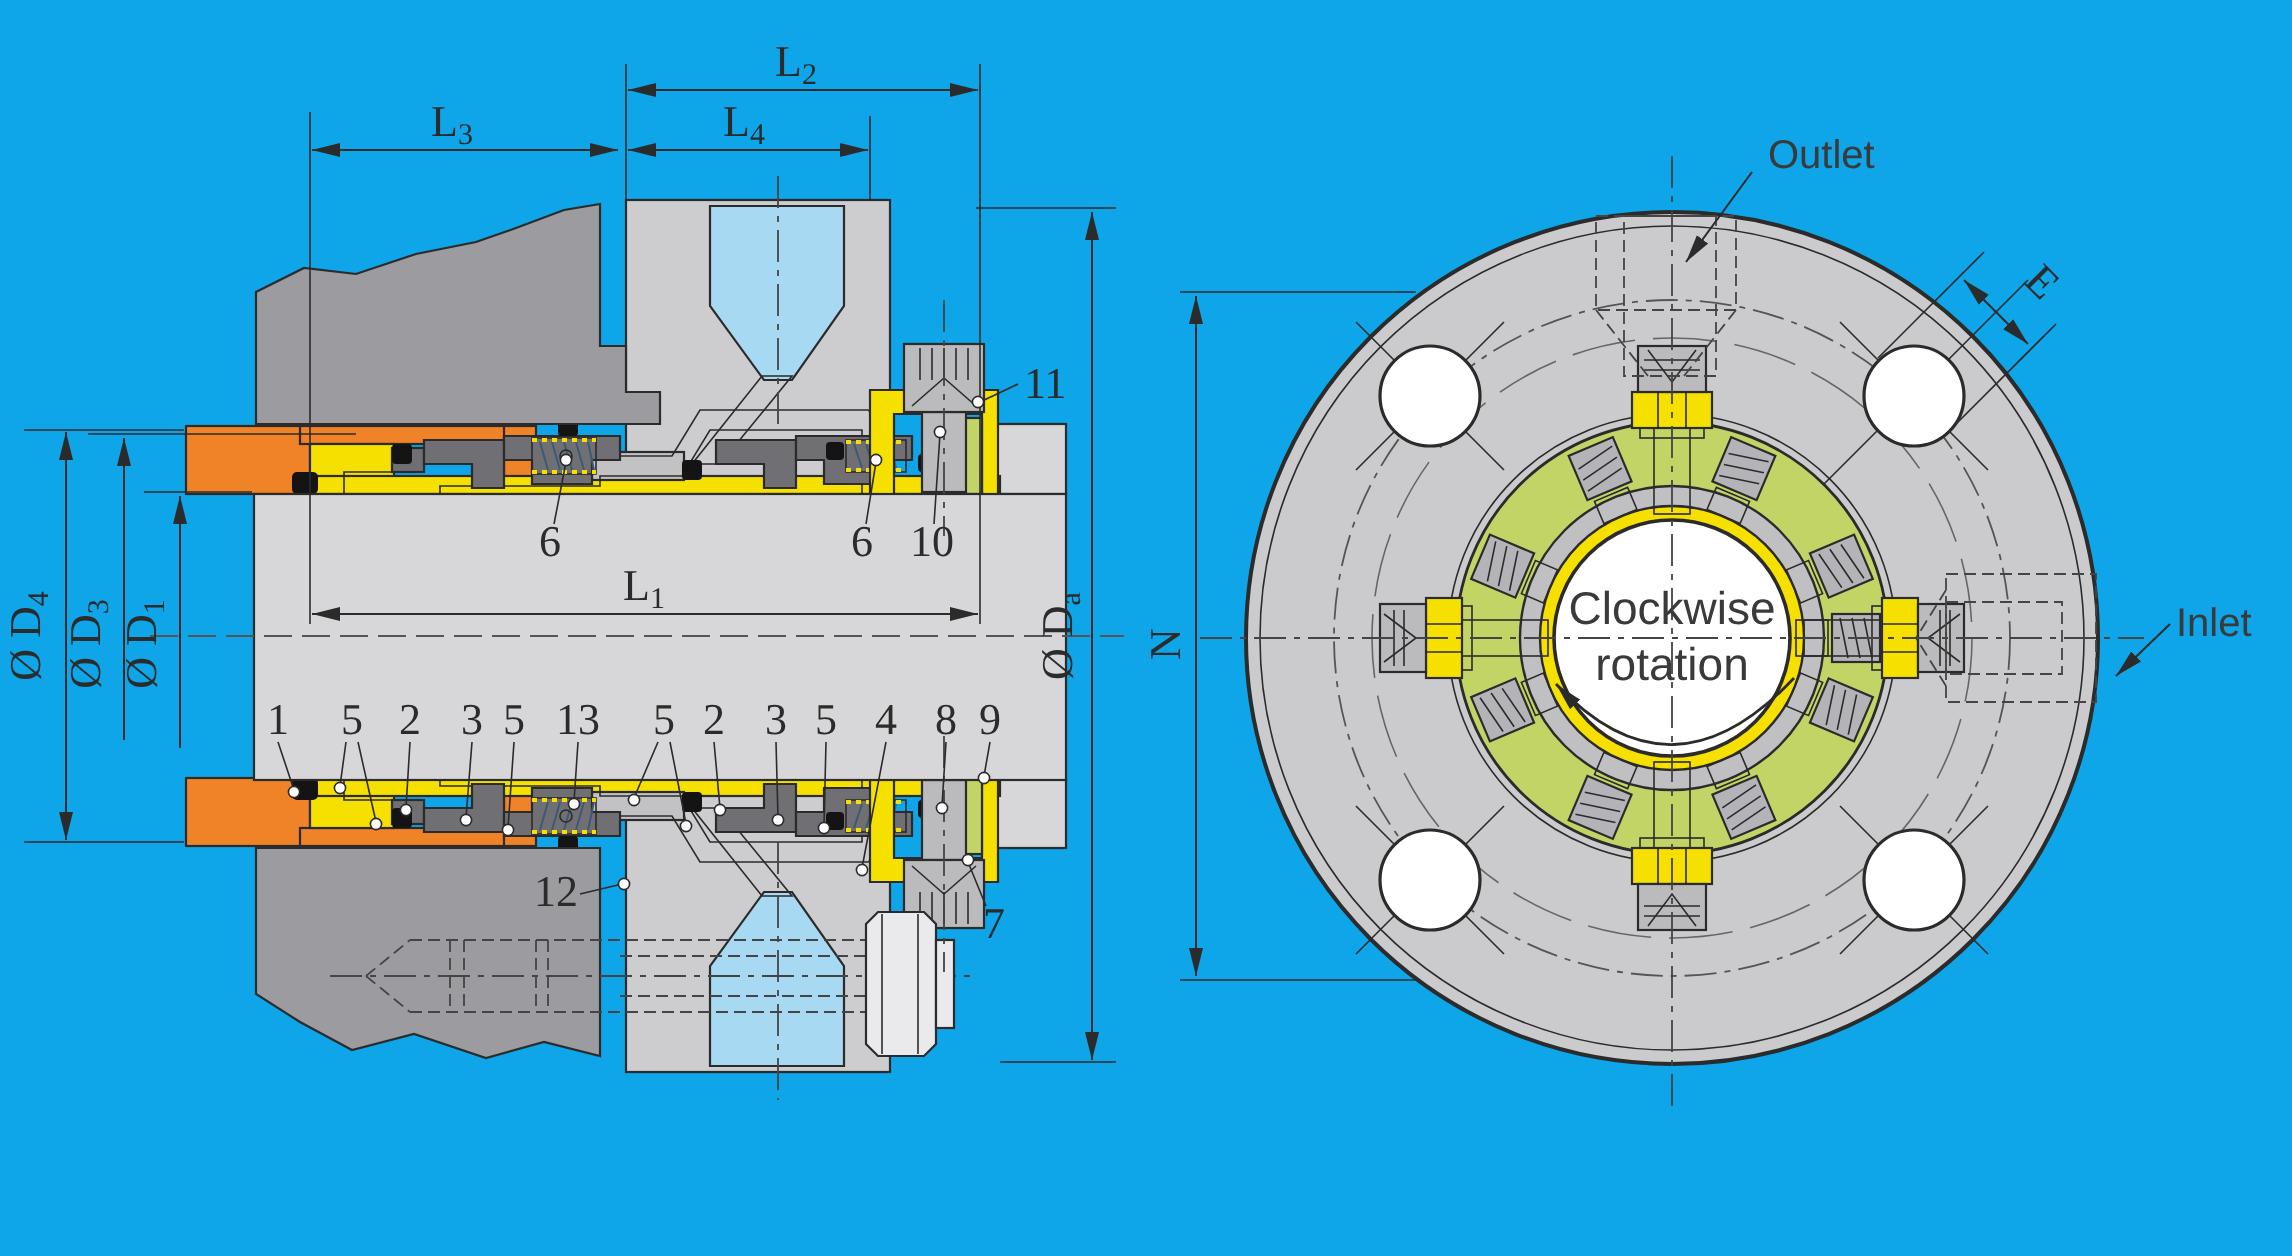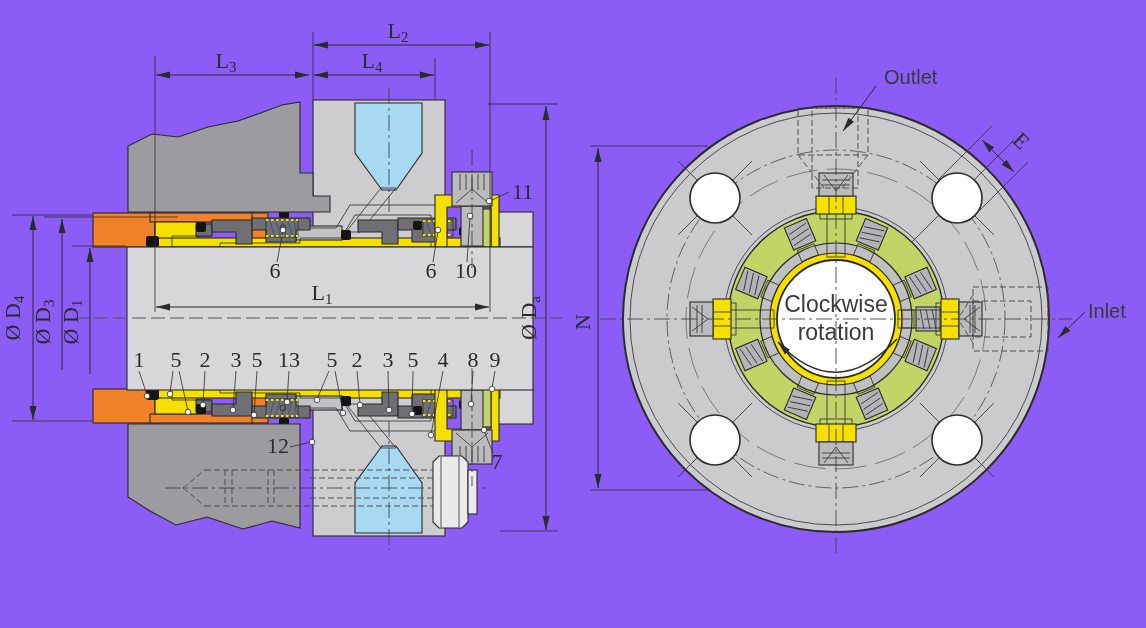--- a/index.html
+++ b/index.html
@@ -1,16 +1,16 @@
 <!DOCTYPE html>
 <html><head>
 <meta charset="utf-8">
 <style>
   html,body{margin:0;padding:0;background:#ffffff;}
-  .page{width:1146px;height:628px;position:relative;background:#8b5cf6;overflow:hidden;}
+  .page{width:1146px;height:628px;position:relative;background:#0ea5e9;overflow:hidden;}
   text{fill:#2b2b2b;}
   .ser{font-family:"Liberation Serif",serif;font-size:22px;}
   .ser-sm{font-family:"Liberation Serif",serif;font-size:15px;}
   .san{font-family:"Liberation Sans",sans-serif;font-size:20px;fill:#3a3a3a;}
   .rot{font-family:"Liberation Sans",sans-serif;font-size:23px;fill:#3a3a3a;}
   .ln{stroke:#2b2b2b;stroke-width:1;fill:none;}
   .thin{stroke:#2b2b2b;stroke-width:0.8;fill:none;}
   .part{stroke:#2b2b2b;stroke-width:1.1;}
   .dash{stroke:#444;stroke-width:0.9;fill:none;stroke-dasharray:6 3;}
   .cl{stroke:#444;stroke-width:0.9;fill:none;stroke-dasharray:16 4 3 4;}

